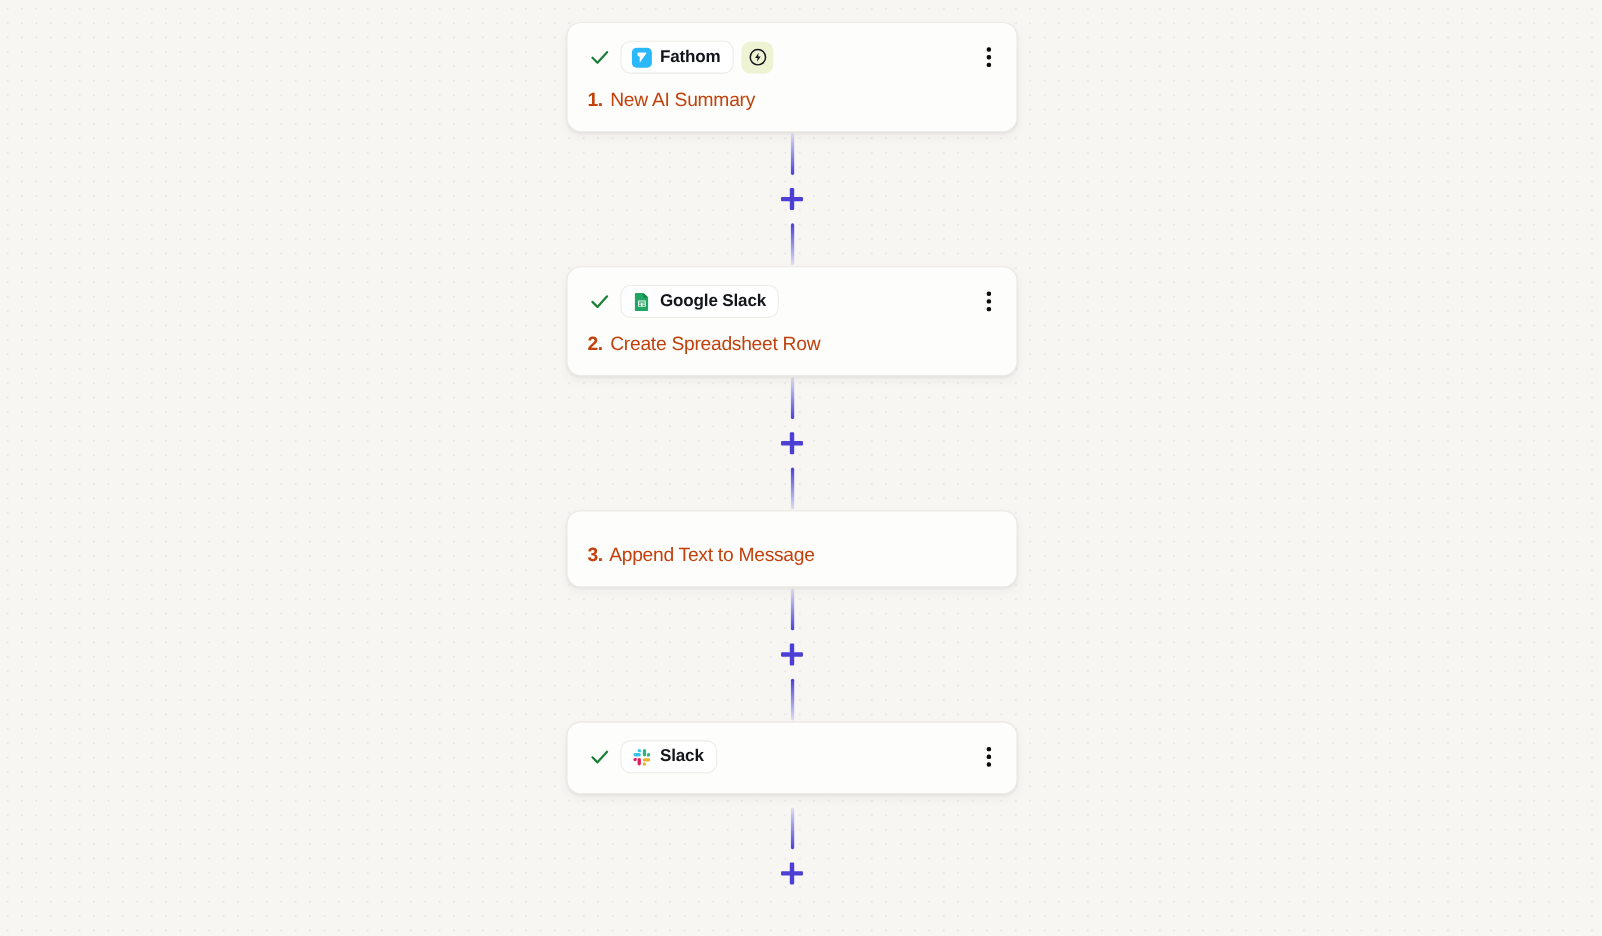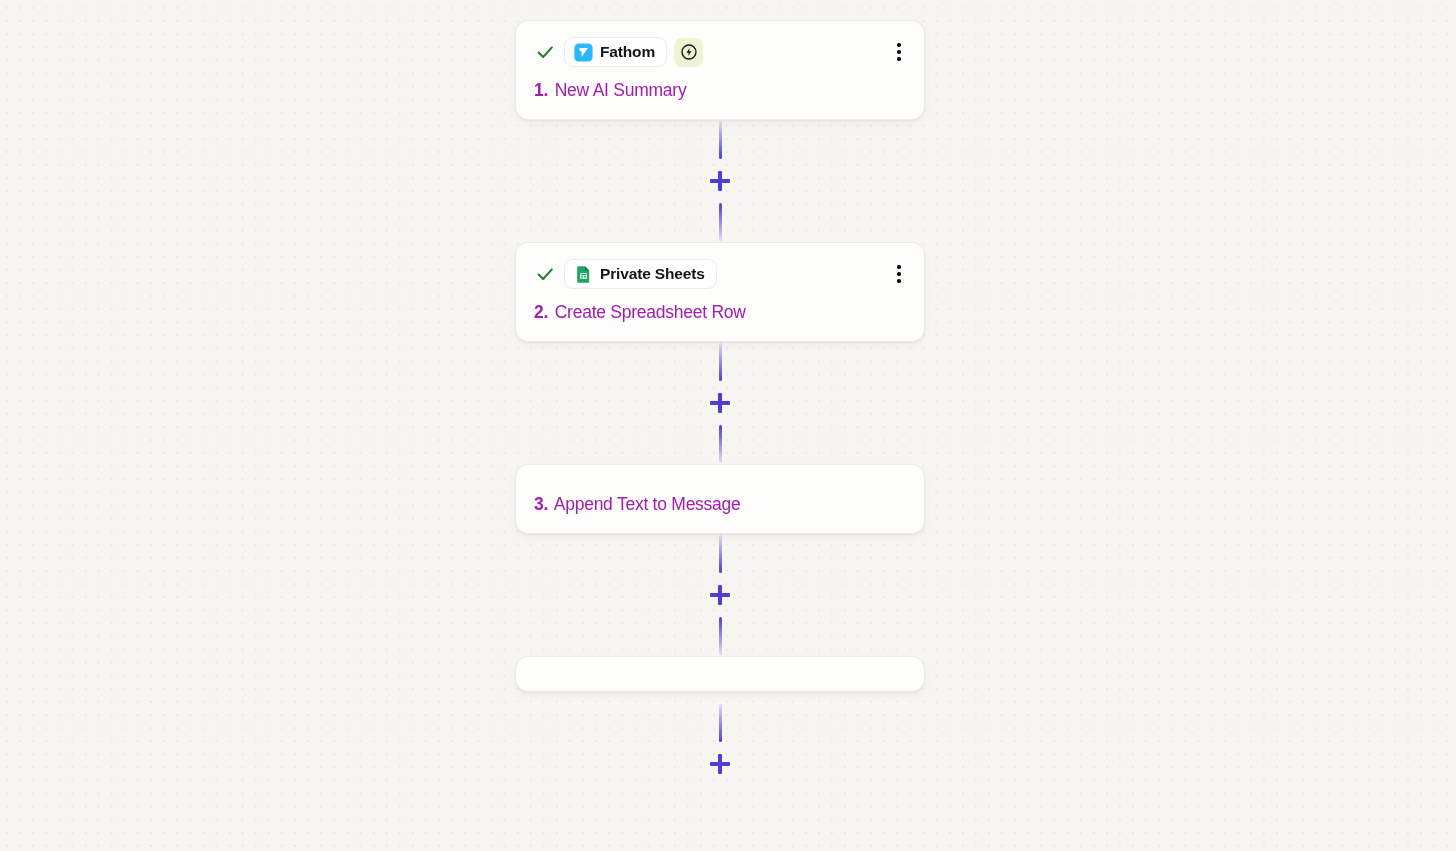--- a/index.html
+++ b/index.html
@@ -122,21 +122,21 @@
     display: block;
     width: 3.4px;
     height: 3.4px;
     border-radius: 50%;
     background: #0b0c0e;
   }
 
   .card-title {
     margin-top: 13px;
     font-size: 17.5px;
-    color: #a21caf;
+    color: #c2410c;
     letter-spacing: -0.25px;
     white-space: nowrap;
   }
   .card-title .idx {
     font-weight: 700;
     margin-right: 2px;
   }
   .card-title .txt {
     font-weight: 400;
   }
@@ -254,21 +254,21 @@
           <svg class="app-icon" viewBox="0 0 24 24">
             <path d="M5.2 1.6h8.6l5.4 5.4v14.2c0 .7-.6 1.2-1.2 1.2H5.2c-.7 0-1.2-.5-1.2-1.2V2.8c0-.7.5-1.2 1.2-1.2z" fill="#21a464"></path>
             <path d="M13.8 1.6L19.2 7h-5.4z" fill="#0f8043"></path>
             <rect x="7.6" y="10.4" width="8.8" height="7.2" rx="0.6" fill="#ffffff"></rect>
             <rect x="8.6" y="11.4" width="6.8" height="1.4" fill="#21a464"></rect>
             <rect x="8.6" y="13.6" width="2.6" height="1.3" fill="#21a464"></rect>
             <rect x="12.8" y="13.6" width="2.6" height="1.3" fill="#21a464"></rect>
             <rect x="8.6" y="15.6" width="2.6" height="1.3" fill="#21a464"></rect>
             <rect x="12.8" y="15.6" width="2.6" height="1.3" fill="#21a464"></rect>
           </svg>
-          <span class="app-name">Private Sheets</span>
+          <span class="app-name">Google Slack</span>
         </span>
 
         <button class="kebab">
           <i></i>
             <i></i>
             <i></i>
         </button>
       </div>
       <div class="card-title">
         <span class="idx">2.</span>
@@ -289,20 +289,41 @@
       </div>
     </div>
 
     <div class="connector">
       <div class="conn-seg top"></div>
       <button class="plus-btn"></button>
       <div class="conn-seg bottom"></div>
     </div>
 
     <div class="step-card">
+      <div class="card-top">
+        <svg class="check-icon" viewBox="0 0 24 24" fill="none">
+          <path d="M5 12.5L10 17.5L19.5 7" stroke="#1a7f37" stroke-width="2.2" stroke-linecap="round" stroke-linejoin="round"></path>
+        </svg>
+
+        <span class="app-chip">
+          <svg class="app-icon" viewBox="0 0 24 24">
+            <path d="M6.1 14.6a1.9 1.9 0 11-1.9-1.9h1.9zM7.1 14.6a1.9 1.9 0 013.8 0v4.8a1.9 1.9 0 01-3.8 0z" fill="#e01e5a"></path>
+            <path d="M9 6.1a1.9 1.9 0 111.9-1.9v1.9zM9 7.1a1.9 1.9 0 010 3.8H4.2a1.9 1.9 0 010-3.8z" fill="#36c5f0"></path>
+            <path d="M17.9 9a1.9 1.9 0 111.9 1.9h-1.9zM16.9 9a1.9 1.9 0 01-3.8 0V4.2a1.9 1.9 0 113.8 0z" fill="#2eb67d"></path>
+            <path d="M15 17.9a1.9 1.9 0 11-1.9 1.9v-1.9zM15 16.9a1.9 1.9 0 010-3.8h4.8a1.9 1.9 0 010 3.8z" fill="#ecb22e"></path>
+          </svg>
+          <span class="app-name">Slack</span>
+        </span>
+
+        <button class="kebab">
+          <i></i>
+            <i></i>
+            <i></i>
+        </button>
+      </div>
     </div>
 
     <div class="connector tail">
       <div class="conn-seg top"></div>
       <button class="plus-btn"></button>
     </div>
 
   </div>
 </div>
 

